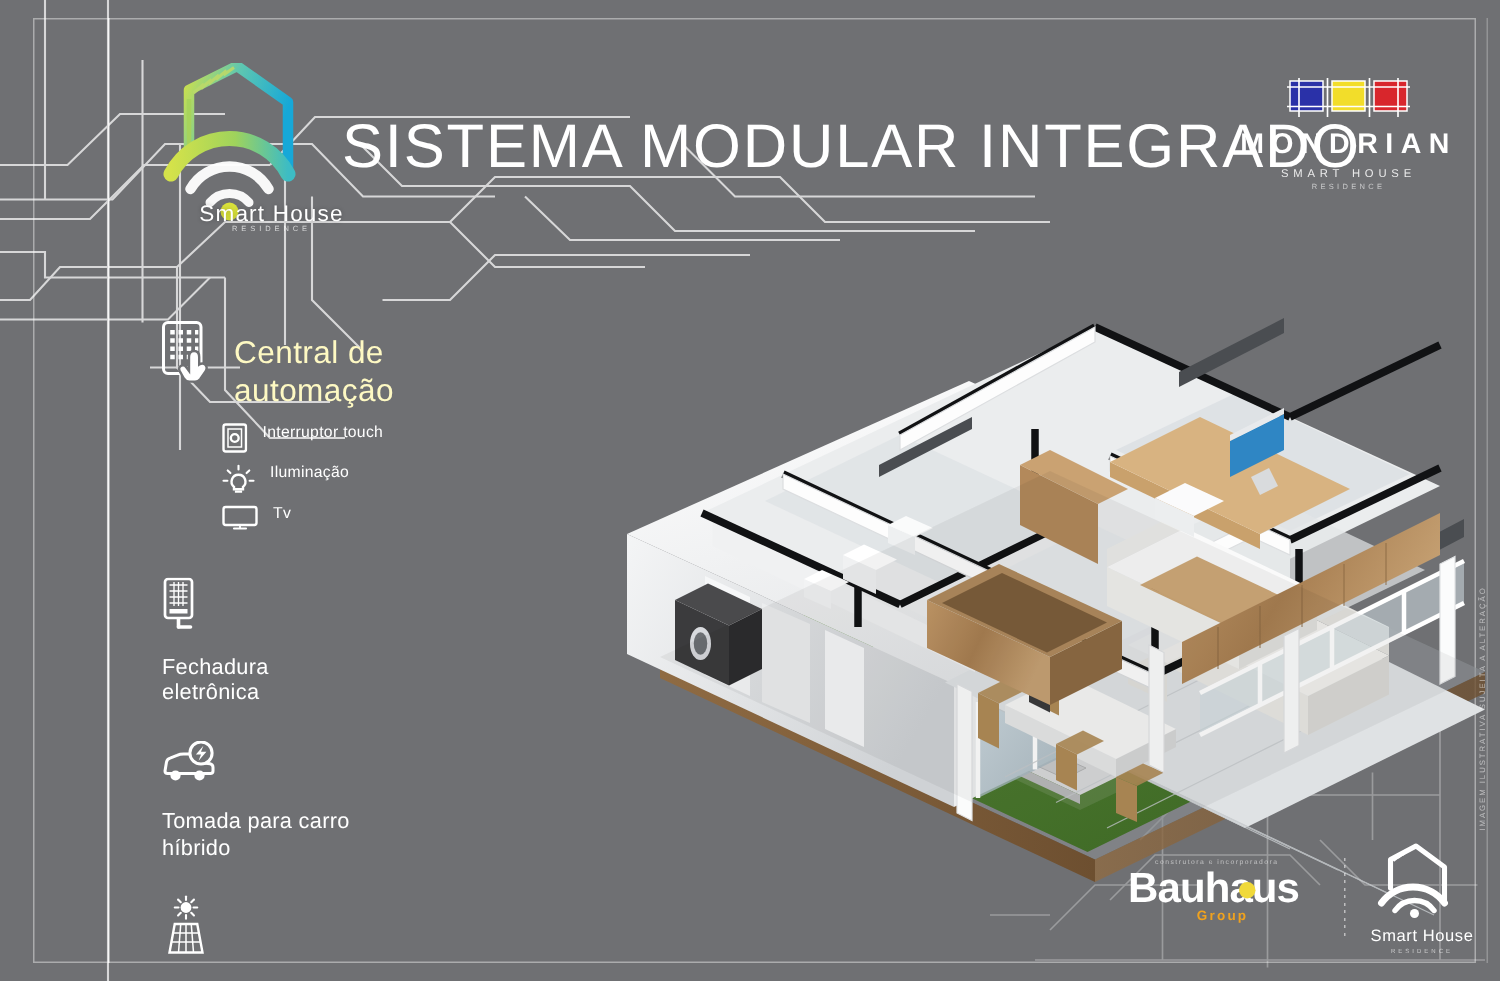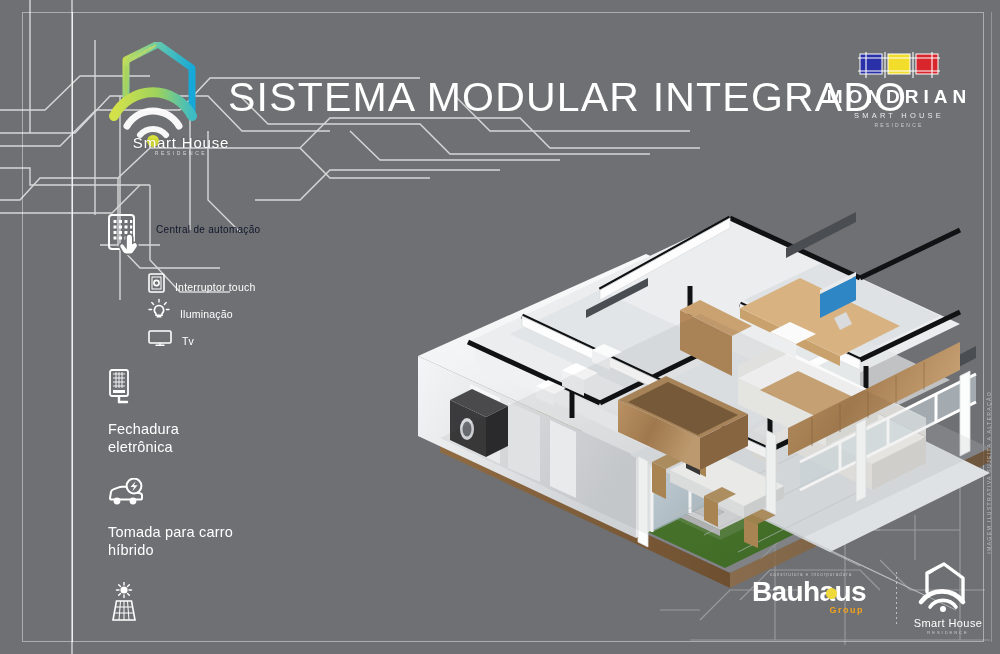--- a/index.html
+++ b/index.html
@@ -79,26 +79,26 @@
   }
 
   
   .legend { position: absolute; left: 108px; top: 214px; width: 250px; }
 
   .legend-main {
     display: flex; align-items: flex-start; gap: 14px;
     margin-bottom: 6px;
   }
   .legend-main .lbl {
-    color: #0f172a; font-size: 10px; letter-spacing: .3px;
+    color: #fef9c3; font-size: 21px; letter-spacing: .3px;
     padding-top: 10px; line-height: 1.18;
   }
   .legend-sub-list { margin: 8px 0 0 40px; }
   .legend-sub {
-    display: flex; align-items: flex-end; gap: 10px;
+    display: flex; align-items: flex-start; gap: 10px;
     height: 27px;
   }
   .legend-sub .lbl {
     color: #ffffff; font-size: 10.5px; letter-spacing: .2px;
   }
   .legend-item {
     display: flex; align-items: flex-start; gap: 14px;
     margin-top: 22px;
     flex-direction: column;
   }
@@ -117,21 +117,21 @@
   .bh-name {
     color: #ffffff; font-size: 28px; font-weight: 700; letter-spacing: -.6px;
     line-height: 1; position: relative;
   }
   .bh-dot {
     position: absolute; left: 74px; top: 10px;
     width: 11px; height: 11px; border-radius: 50%; background: #f0d93a;
   }
   .bh-group {
     color: #f0a21e; font-size: 9px; font-weight: 700; letter-spacing: 1.5px;
-    text-align: right; margin-top: -1px; margin-right: 18px;
+    text-align: center; margin-top: -1px; margin-right: 4px;
   }
   .foot-dots {
     position: absolute; left: 896px; top: 572px;
     width: 1px; height: 52px;
     background: repeating-linear-gradient(to bottom, rgba(255,255,255,.55) 0 2px, transparent 2px 5px);
   }
   .foot-smart { position: absolute; left: 906px; top: 562px; width: 84px; text-align: center; }
   .fs-label { color: #ffffff; font-size: 11px; letter-spacing: .4px; margin-top: 1px; }
   .fs-sub { color: rgba(255,255,255,.62); font-size: 4px; letter-spacing: 2px; margin-top: 1px; }
 

